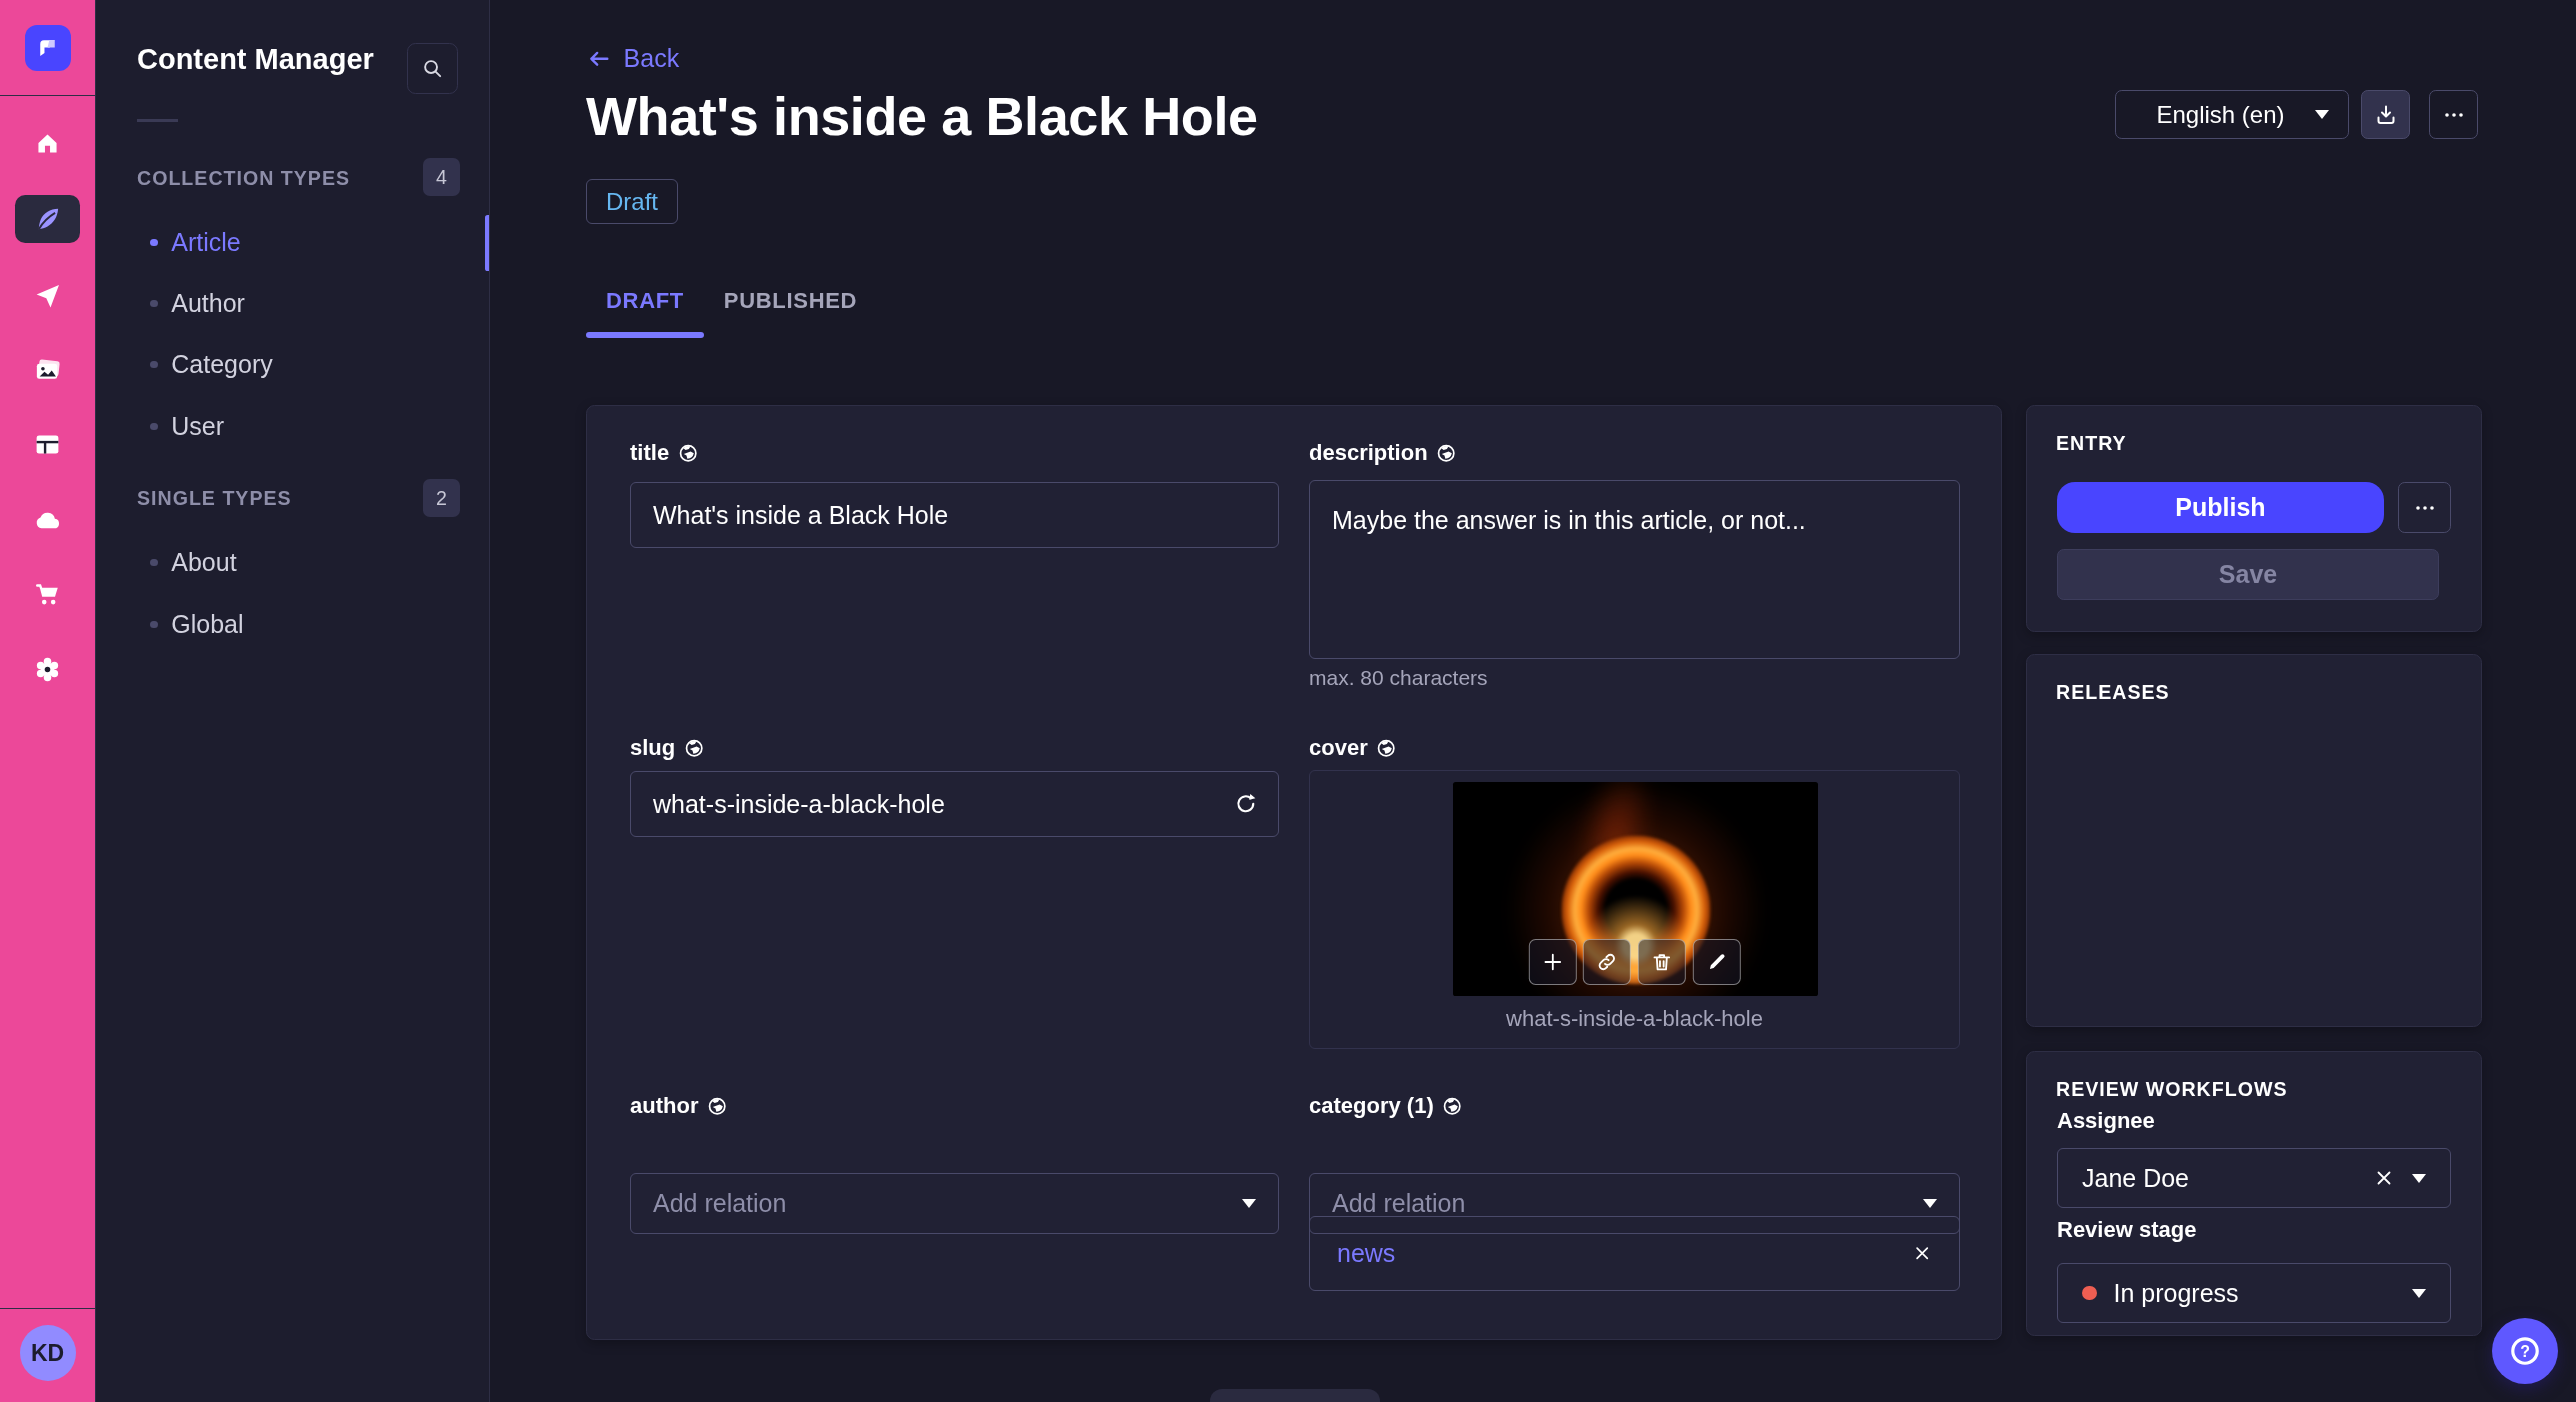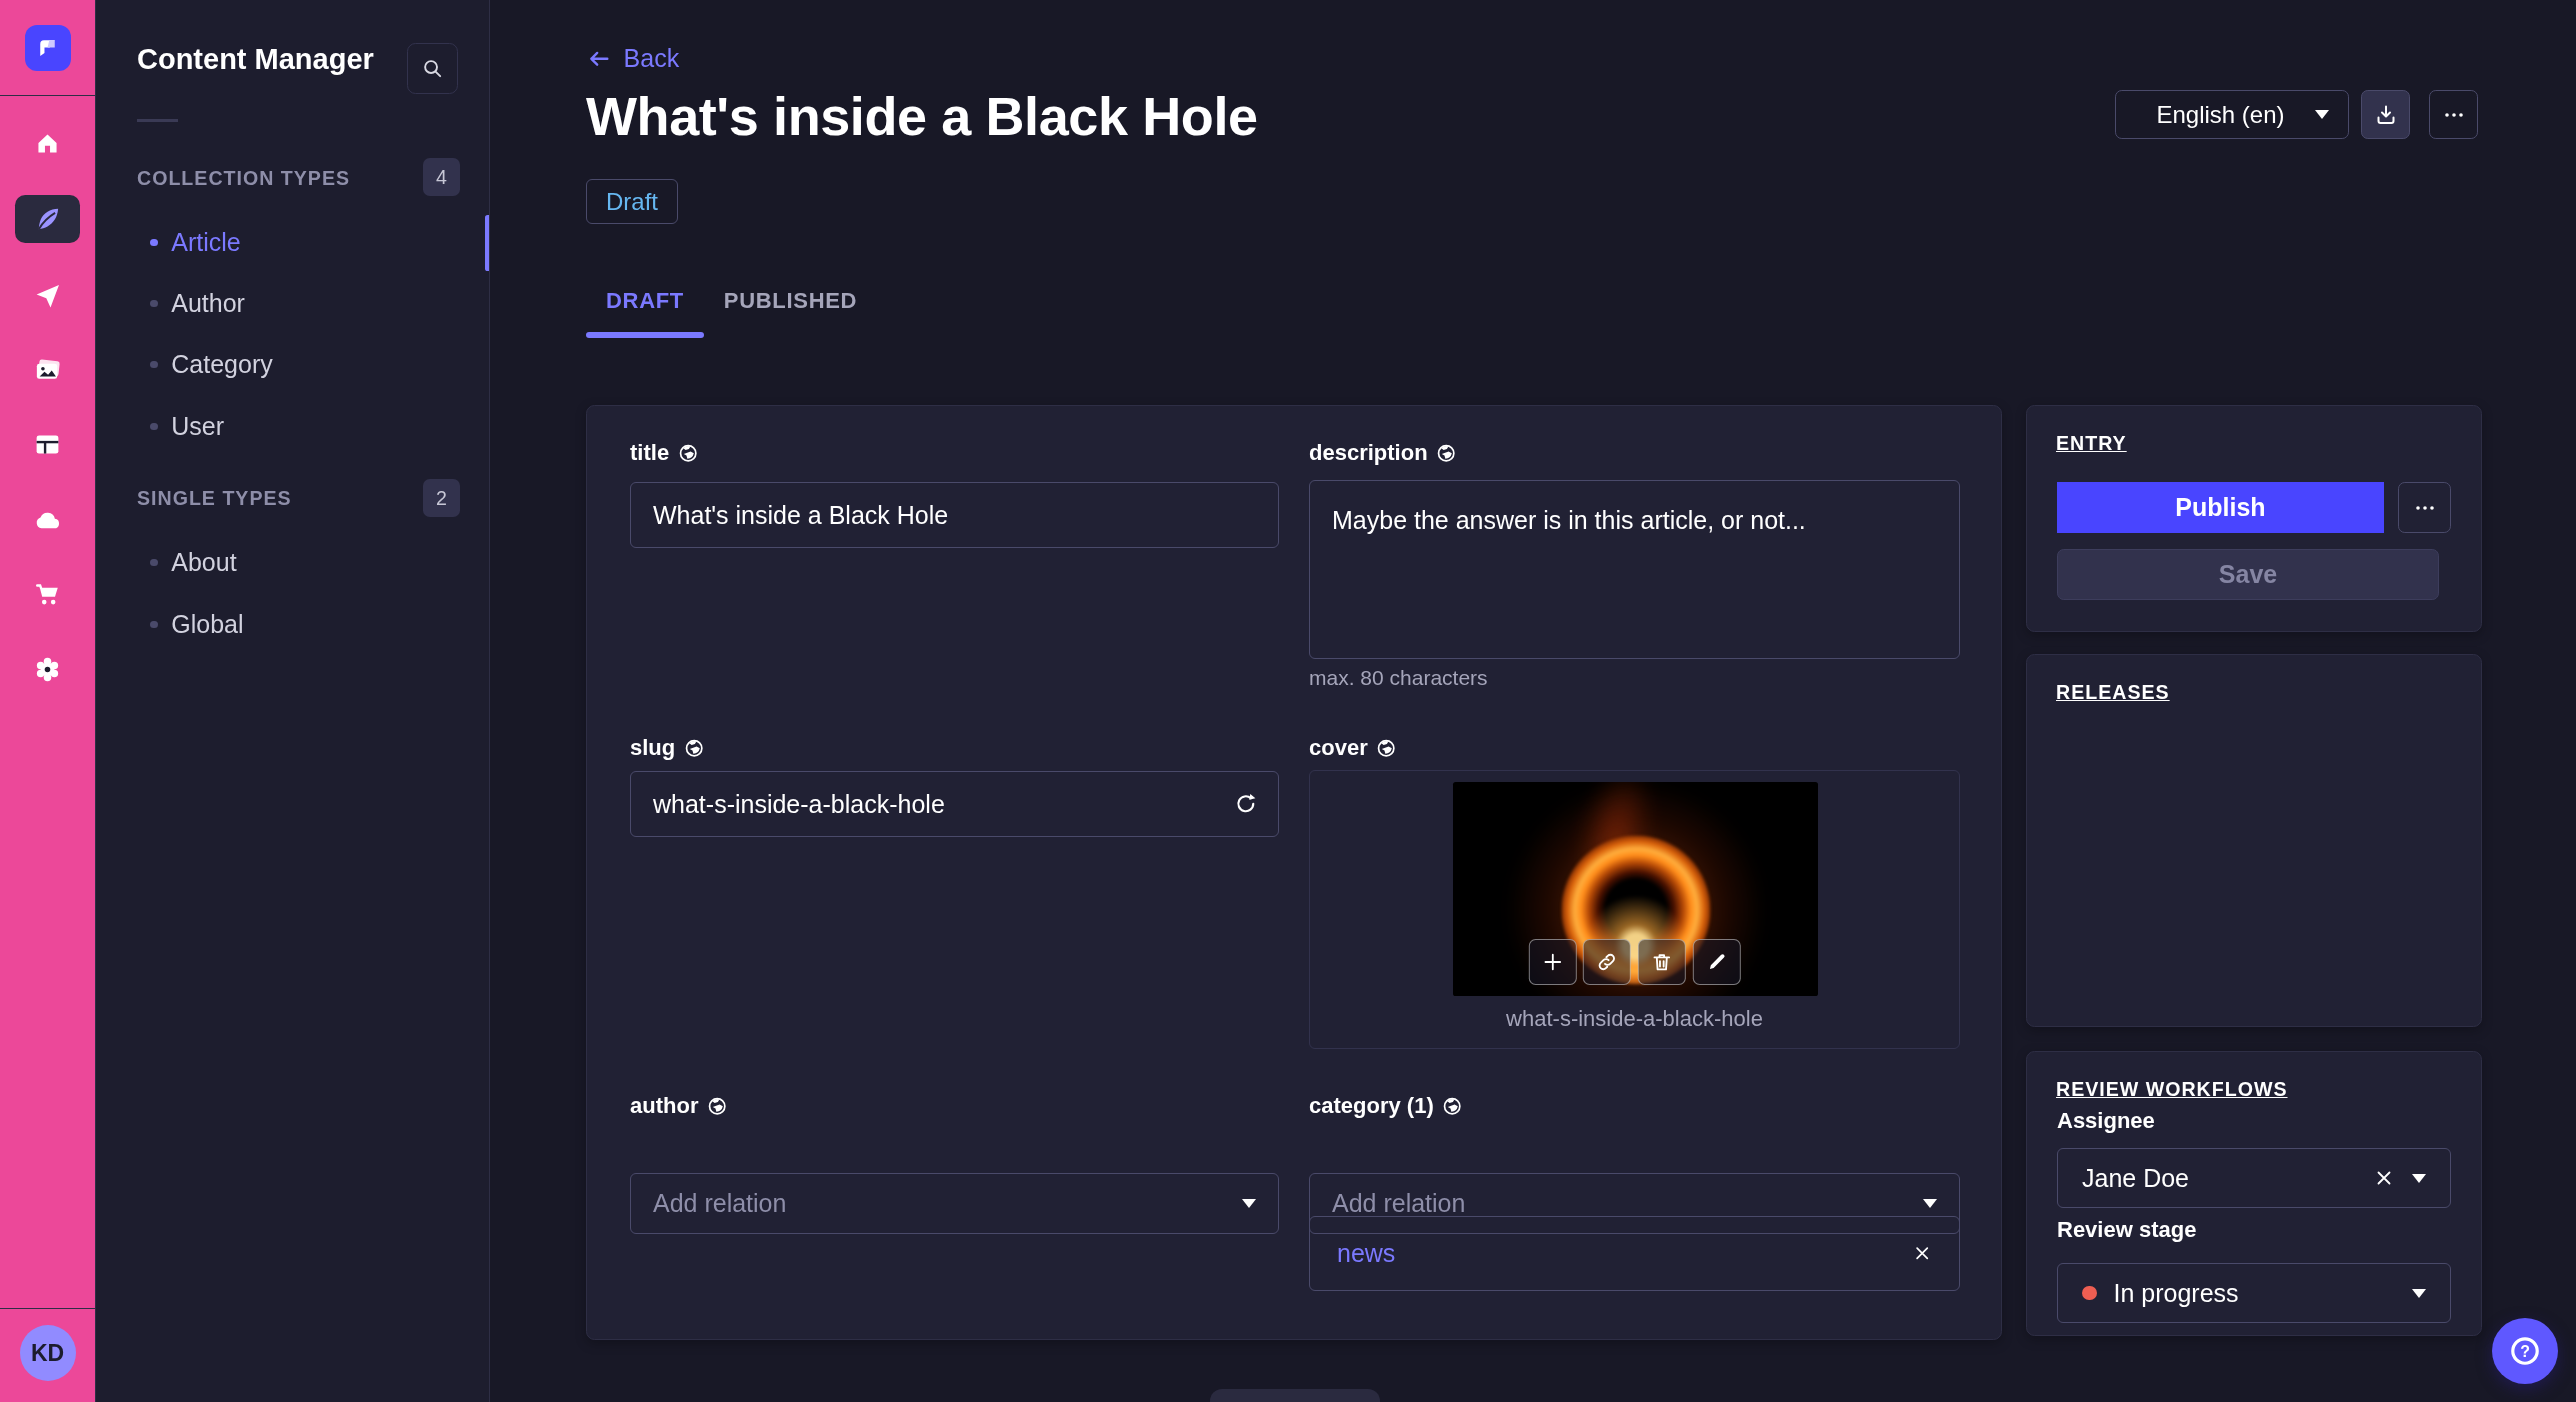--- a/index.html
+++ b/index.html
@@ -66,23 +66,23 @@
       radial-gradient(circle, #000 0 29%, rgba(70,15,0,0.95) 36%, #b64a06 45%, #ff8c1a 52%, #ffae3d 58%, #d8610a 65%, rgba(95,22,0,0.85) 74%, transparent 83%); }
   .cover-actions { position:absolute; top:168px; left:50%; transform:translateX(-50%); display:flex; gap:6.8px; }
   .cover-action { width:48px; height:46px; border:0.9px solid rgba(255,255,255,0.45); border-radius:6.8px; background:rgba(24,24,38,0.55); display:flex; align-items:center; justify-content:center; cursor:pointer; }
   .cover-caption { position:absolute; top:235px; left:0; width:100%; text-align:center; font-size:22px; color:#a5a5ba; }
   .rel-select { position:absolute; height:61px; border:0.9px solid #4a4a6a; border-radius:6px; display:flex; align-items:center; padding:0 22px; gap:13.6px; cursor:pointer;margin-top:44px; }
   .rel-select .ph { flex:1; color:#8e8ea9; font-size:25px; }
   .relation-chip-box { position:absolute; height:75px; border:0.9px solid #4a4a6a; border-radius:6px; display:flex; align-items:center; padding:0 27px; }
   .relation-chip-box .rel-name { flex:1; color:#7b79ff; font-size:25px; cursor:pointer; }
 
   
-  .panel-heading { position:absolute; left:29px; font-size:19.6px; font-weight:700; letter-spacing:1px; color:#fff;text-decoration:underline; }
+  .panel-heading { position:absolute; left:29px; font-size:19.6px; font-weight:700; letter-spacing:1px; color:#fff; }
   .entry-card { left:2026px; top:405px; width:456px; height:227px; }
-  .publish-btn { position:absolute; left:30px; top:76px; width:327px; height:51px; background:#4945ff; border:none; border-radius:0; color:#fff; font-size:25px; font-weight:600; cursor:pointer; font-family:inherit; }
+  .publish-btn { position:absolute; left:30px; top:76px; width:327px; height:51px; background:#4945ff; border:none; border-radius:18px; color:#fff; font-size:25px; font-weight:600; cursor:pointer; font-family:inherit; }
   .entry-more-btn { position:absolute; left:371px; top:76px; width:53px; height:51px; border:0.9px solid #4a4a6a; border-radius:6.8px; background:transparent; display:flex; align-items:center; justify-content:center; cursor:pointer; }
   .save-btn { position:absolute; left:30px; top:143px; width:382px; height:51px; background:#32324d; border:0.9px solid #3d3d5c; border-radius:6.8px; color:#8585a3; font-size:25px; font-weight:600; cursor:pointer; font-family:inherit; }
 
   .releases-card { left:2026px; top:654px; width:456px; height:373px; }
   .release-item { position:absolute; left:29px; top:68px; width:398px; height:274px; border:0.9px solid #3d3d5c; border-radius:6.8px; overflow:hidden; }
   .release-head { height:82px; background:#181826; border-bottom:0.9px solid #2e2e45; display:flex; align-items:center; padding:0 31.5px; color:#5cb176; font-size:24px; }
   .release-name { position:absolute; left:31.5px; top:107px; font-size:25.6px; font-weight:700; color:#fff; }
   .release-date { position:absolute; left:31.5px; top:152px; font-size:22px; color:#a5a5ba; }
   .release-more { position:absolute; left:31.5px; top:187px; width:49px; height:49px; border:0.9px solid #4a4a6a; border-radius:6.8px; background:transparent; display:flex; align-items:center; justify-content:center; cursor:pointer; }
 

